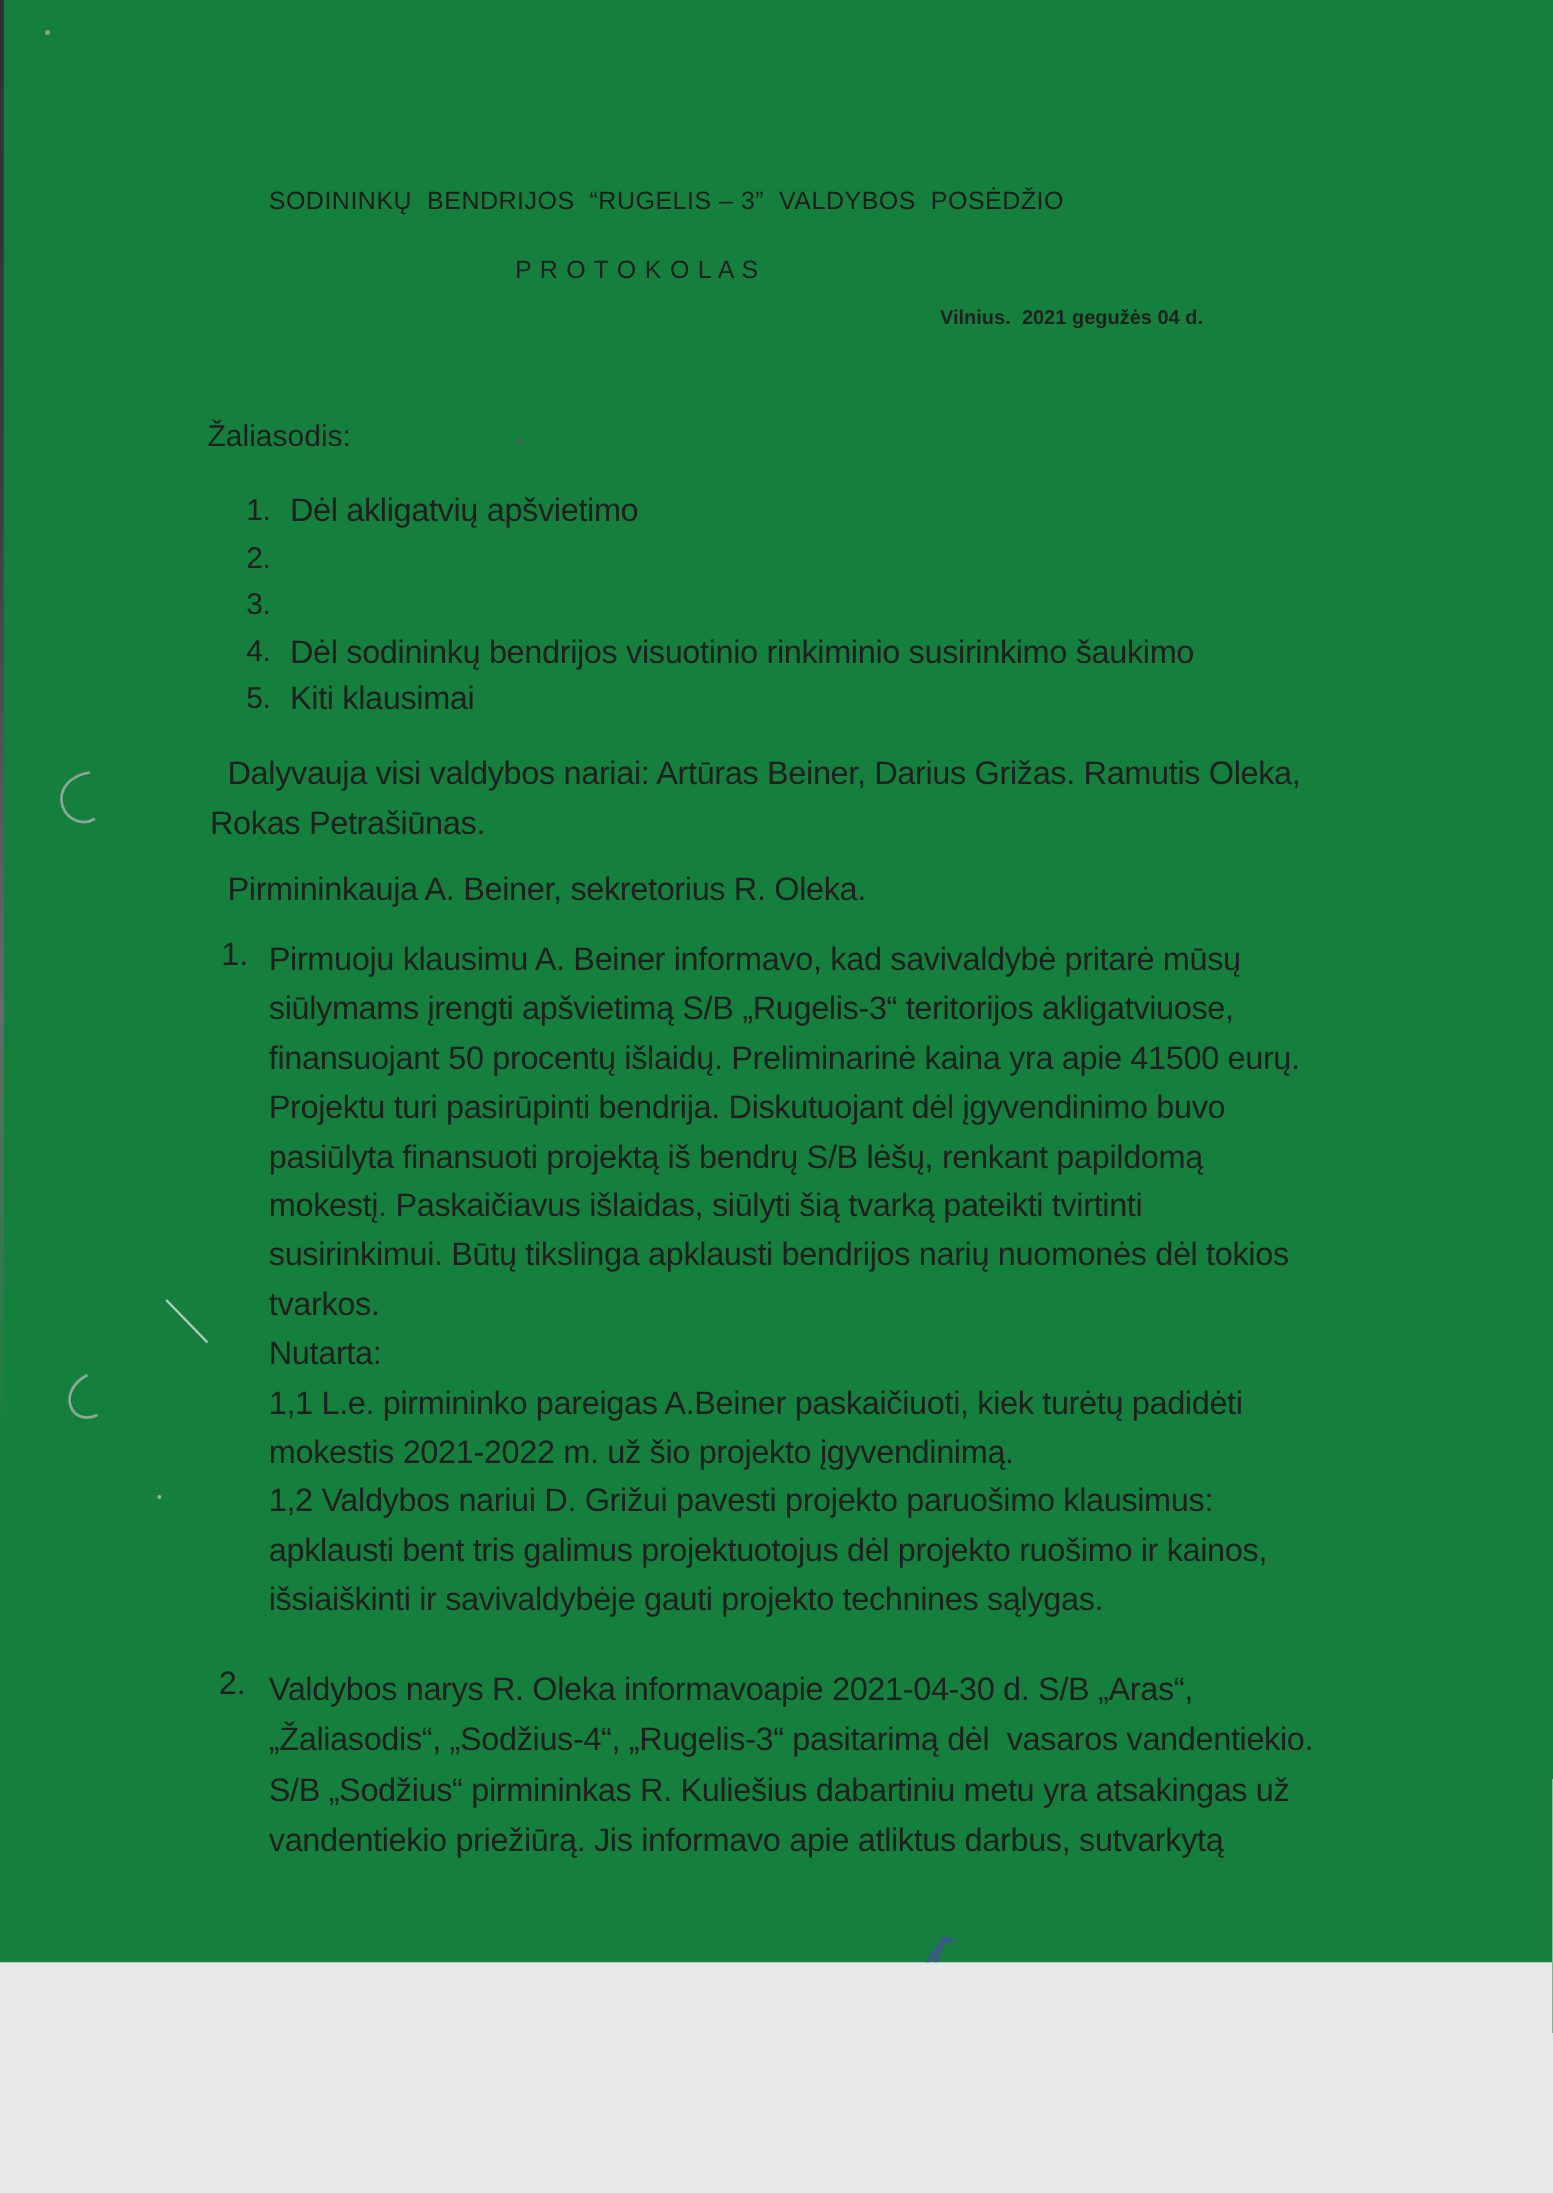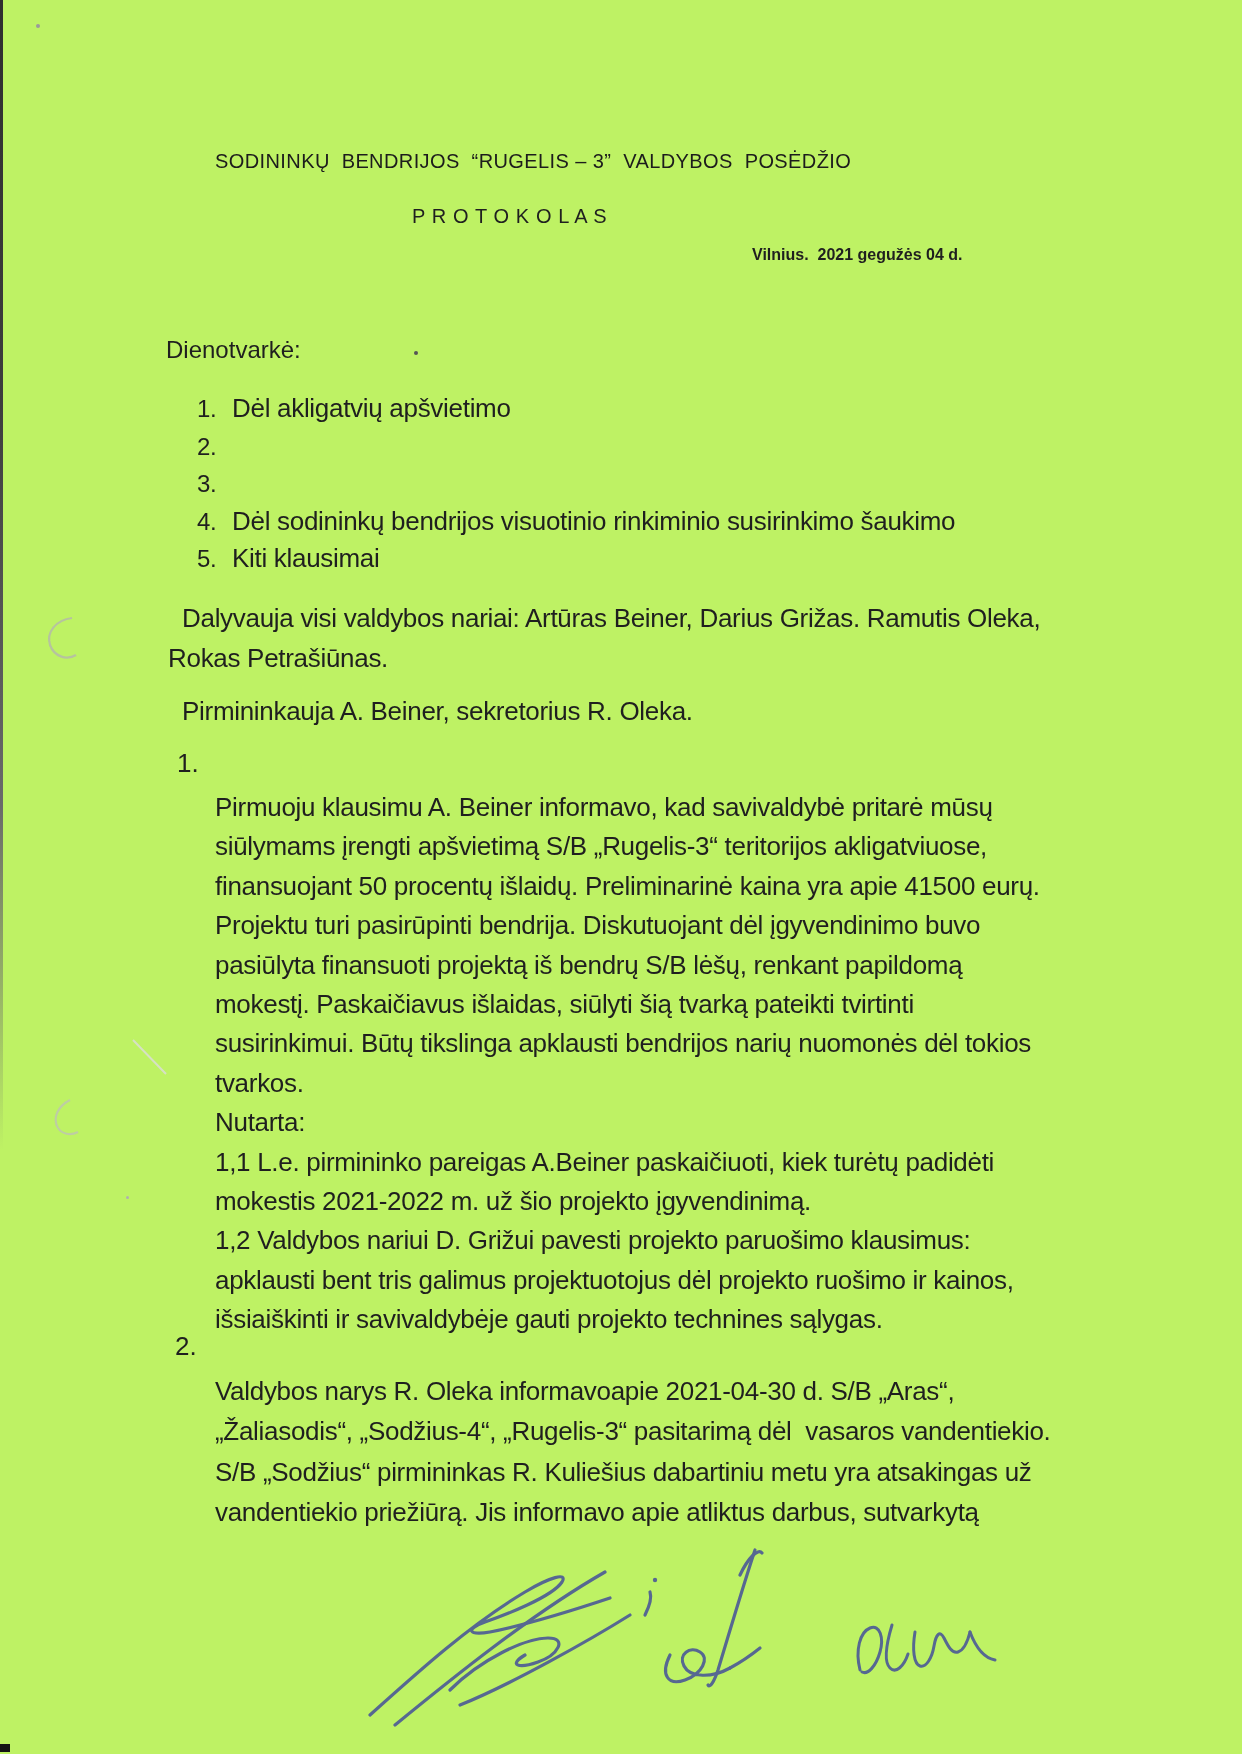--- a/index.html
+++ b/index.html
@@ -1,38 +1,38 @@
 <!DOCTYPE html>
 <html><head>
 <meta charset="utf-8">
 <style>
   html,body{margin:0;padding:0;background:#e8e8e8;}
   .page{
     position:relative;
-    width:1242px;height:1754px;
-    background:#bef264;
+    width:1242px;height:1570px;
+    background:#15803d;
     overflow:hidden;
     font-family:"Liberation Sans", sans-serif;
     color:#1f1f1f;
   }
   .abs{position:absolute;white-space:pre;}
   .title-line{left:215px;top:150px;font-size:20px;letter-spacing:.4px;color:#1c1c1c;}
   .subtitle-line{left:412px;top:205px;font-size:20px;letter-spacing:.6px;}
   .dateline{left:752px;top:246px;font-size:16px;font-weight:bold;}
   .agenda-label{left:166px;top:336px;font-size:24px;}
   .agenda{position:absolute;left:197px;top:390px;font-size:26px;letter-spacing:-.3px;}
   .agenda-row{display:flex;height:37.6px;line-height:37.6px;}
   .agenda-num{width:35px;font-size:24px;}
   .agenda-text{white-space:pre;}
   .attendees{left:168px;top:598px;font-size:26px;letter-spacing:-.3px;line-height:40px;text-indent:14px;}
   .chairing{left:182px;top:696px;font-size:26px;letter-spacing:-.3px;}
   .item-num{font-size:26px;}
   .num1{left:177px;top:748px;}
   .num2{left:175px;top:1331px;}
-  .item-lines{font-size:26px;letter-spacing:-.3px;left:215px;margin-top:40px;}
+  .item-lines{font-size:26px;letter-spacing:-.3px;left:215px;}
   .lines1{top:748px;line-height:39.4px;}
   .lines2{top:1331px;line-height:40.3px;}
   .scan-edge{
     position:absolute;left:0;top:0;width:3px;height:1150px;
     background:linear-gradient(to bottom,#2f2f2f 0%,#3d3d3d 35%,#6a6a6a 70%,rgba(120,120,120,0) 100%);
   }
   .speck{position:absolute;border-radius:50%;}
   .speck-a{left:414px;top:351px;width:4px;height:4px;background:#555;}
   .speck-b{left:36px;top:24px;width:4px;height:4px;background:#9a9a9a;}
   .speck-c{left:126px;top:1196px;width:3px;height:3px;background:#b0b0b0;}
@@ -43,21 +43,21 @@
 <body>
 
 <div class="page">
 
   <div class="scan-edge"></div>
 
   <div class="abs title-line">SODININKŲ  BENDRIJOS  “RUGELIS – 3”  VALDYBOS  POSĖDŽIO</div>
   <div class="abs subtitle-line">P R O T O K O L A S</div>
   <div class="abs dateline">Vilnius.  2021 gegužės 04 d.</div>
 
-  <div class="abs agenda-label">Dienotvarkė:</div>
+  <div class="abs agenda-label">Žaliasodis:</div>
   <div class="speck speck-a"></div>
   <div class="speck speck-b"></div>
   <div class="speck speck-c"></div>
   <div class="corner-speck"></div>
 
   <div class="agenda">
     <div class="agenda-row">
       <span class="agenda-num">1.</span>
       <span class="agenda-text">Dėl akligatvių apšvietimo</span>
     </div>

